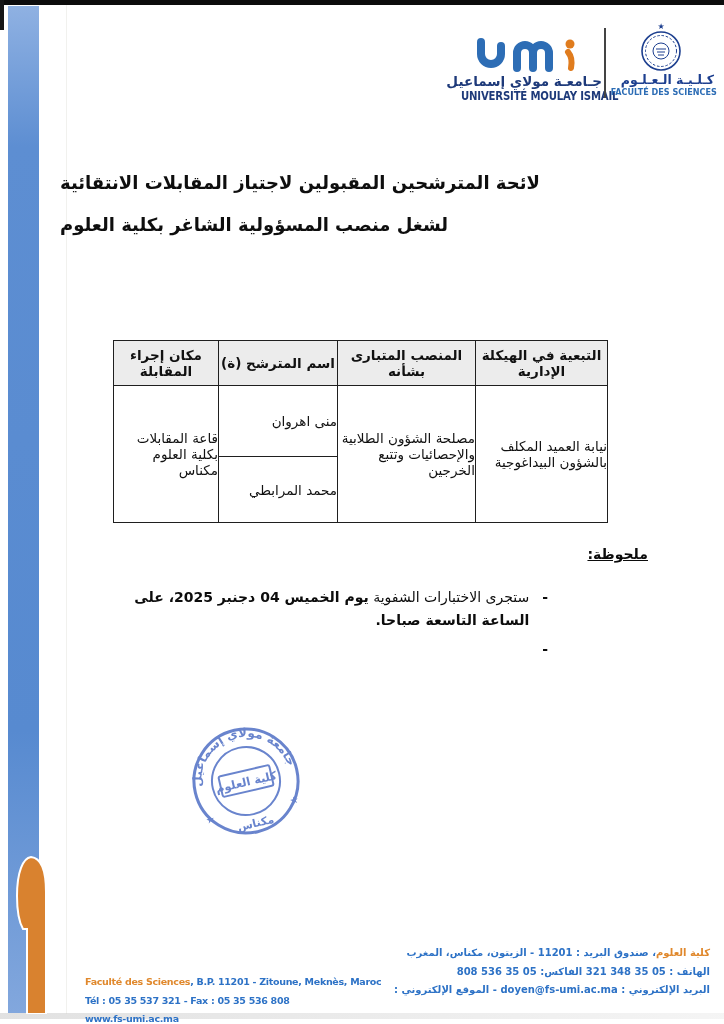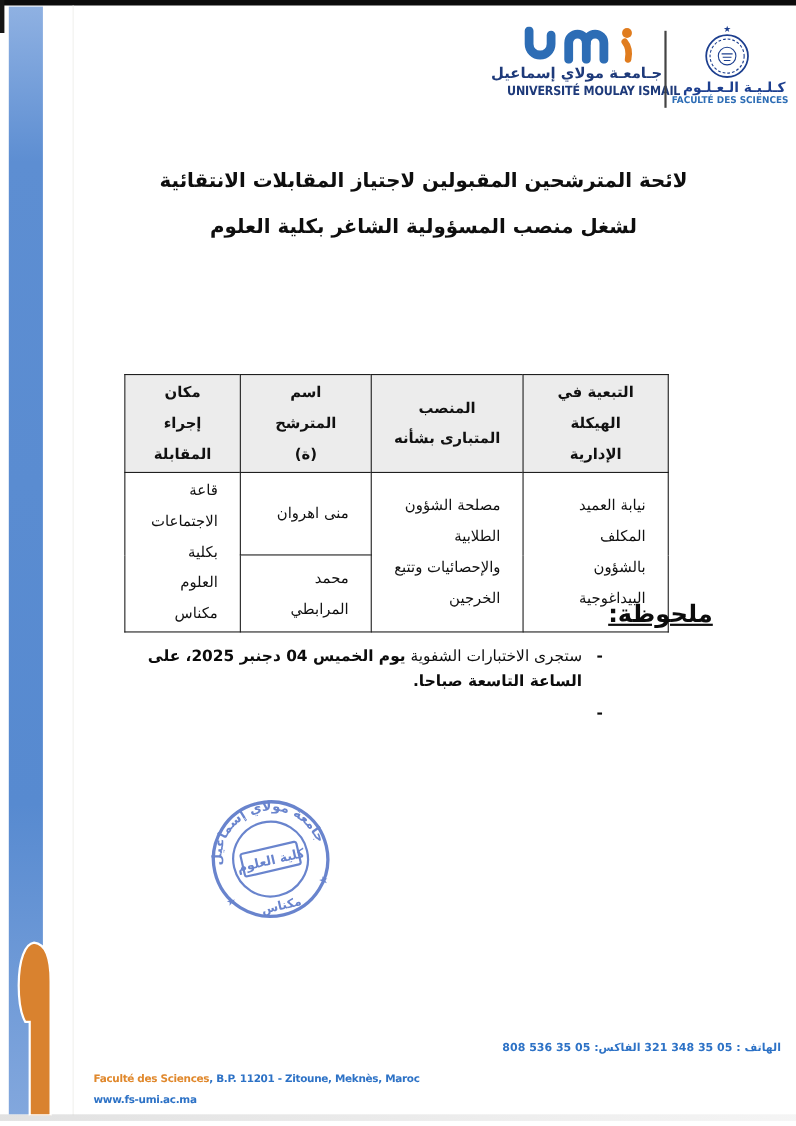--- a/index.html
+++ b/index.html
@@ -11,43 +11,43 @@
   .scan-top{position:absolute;left:0;top:0;width:724px;height:5px;background:#0c0c0c;}
   .scan-corner{position:absolute;left:0;top:0;width:4px;height:30px;background:#161616;}
   .scan-fold{position:absolute;left:66px;top:5px;width:1px;height:1009px;background:#f1f1ee;}
   .bottom-shadow{position:absolute;left:0;top:1013px;width:724px;height:6px;
     background:linear-gradient(90deg,#c9c9c9,#ececec);opacity:.55;}
   
   .side-bar{position:absolute;left:8px;top:6px;width:31px;height:1007px;
     background:linear-gradient(180deg,#8fb1e2 0%,#5d8ed2 14%,#578ad0 72%,#82a7dd 100%);}
   .arch{position:absolute;left:15px;top:852px;}
   
-  .umi-block{position:absolute;left:452px;top:24px;width:150px;text-align:center;}
+  .umi-block{position:absolute;left:452px;top:38px;width:150px;text-align:center;}
   .umi-glyph{display:block;margin:0 auto;}
   .umi-ar{direction:rtl;font-size:13.5px;font-weight:bold;color:#1e3a7a;margin-top:1px;white-space:nowrap;}
   .umi-lat{font-size:11.5px;font-weight:bold;color:#1e3a7a;white-space:nowrap;
     transform:scaleX(.88);transform-origin:center;letter-spacing:-.2px;}
   .header-divider{position:absolute;left:604px;top:28px;width:1.5px;height:70px;background:#444;}
   .fs-block{position:absolute;left:608px;top:20px;width:106px;text-align:center;}
   .fs-ar{direction:rtl;font-size:12.5px;font-weight:bold;color:#1d3f8f;white-space:nowrap;margin-top:-2px;margin-left:47px;}
   .fs-lat{font-size:8.5px;font-weight:bold;color:#2d6db5;white-space:nowrap;
     transform:scaleX(.95);transform-origin:center;}
   
-  .title{position:absolute;left:60px;top:144px;width:650px;text-align:center;direction:rtl;
+  .title{position:absolute;left:60px;top:162px;width:650px;text-align:left;direction:rtl;
     font-size:18px;font-weight:bold;line-height:42px;color:#0e0e0e;}
   
   .doc-table{position:absolute;left:113px;top:340px;border-collapse:collapse;direction:rtl;
     font-size:13.5px;color:#111;}
   .doc-table th,.doc-table td{border:1.6px solid #1f1f1f;vertical-align:middle;
-    padding:2px 20px;line-height:28px;}
+    padding:2px 0;line-height:16px;}
   .doc-table th{background:#ececec;font-weight:bold;height:40px;}
   .row-a td{height:66px;}
   .row-b td{height:61px;}
   
-  .note-heading{position:absolute;right:76px;top:546px;direction:rtl;font-size:22px;
+  .note-heading{position:absolute;right:76px;top:546px;direction:rtl;font-size:14px;
     font-weight:bold;text-decoration:underline;color:#0c0c0c;}
   .note-list{position:absolute;right:176px;top:586px;width:434px;direction:rtl;
     font-size:14px;color:#0c0c0c;}
   .bullet{display:flex;gap:13px;line-height:23px;margin-bottom:6px;}
   .bullet .dash{font-weight:bold;flex:0 0 auto;}
   .b-bold{font-weight:bold;}
   
   .stamp{position:absolute;left:171px;top:706px;opacity:.85;}
   
   .footer-fr{position:absolute;left:85px;top:944px;width:306px;font-size:9.5px;font-weight:bold;
@@ -116,21 +116,21 @@
       <th>المنصب المتبارى بشأنه</th>
       <th>اسم المترشح (ة)</th>
       <th>مكان إجراء المقابلة</th>
     </tr>
   </thead>
   <tbody>
     <tr class="row-a">
       <td rowspan="2">نيابة العميد المكلف بالشؤون البيداغوجية</td>
       <td rowspan="2">مصلحة الشؤون الطلابية والإحصائيات وتتبع الخرجين</td>
       <td>منى اهروان</td>
-      <td rowspan="2">قاعة الاجتماعات بكلية العلوم مكناس</td>
+      <td rowspan="2">قاعة المقابلات بكلية العلوم مكناس</td>
     </tr>
     <tr class="row-b">
       <td>محمد المرابطي</td>
     </tr>
   </tbody>
 </table>
 
 <div class="note-heading">ملحوظة:</div>
 <div class="note-list">
   <div class="bullet">
@@ -153,20 +153,23 @@
     <rect x="49" y="64.5" width="52" height="21" rx="2" stroke="#4f6fc5" stroke-width="2" fill="rgba(255,255,255,0.85)"></rect>
     <text x="75" y="80" font-size="11.5" font-weight="bold" fill="#4f6fc5" text-anchor="middle">كلية العلوم</text>
     <text x="75" y="122" font-size="11" font-weight="bold" fill="#4f6fc5" text-anchor="middle">مكناس</text>
     <text x="27" y="108" font-size="10" fill="#4f6fc5">★</text>
     <text x="113" y="108" font-size="10" fill="#4f6fc5">★</text>
   </g>
 </svg>
 
 <div class="footer-fr">
   <div><span class="org-orange">Faculté des Sciences</span><span>, B.P. 11201 - Zitoune, Meknès, Maroc</span></div>
+  <div>Tél : 05 35 537 321 - Fax : 05 35 536 808</div>
   <div class="f-split">
     <span>www.fs-umi.ac.ma</span>
   </div>
 </div>
 
 <div class="footer-ar">
+  <div><span class="org-orange">كلية العلوم</span><span>، صندوق البريد : 11201 - الزيتون، مكناس، المغرب</span></div>
   <div>الهاتف : 05 35 348 321 الفاكس: 05 35 536 808</div>
+  <div>البريد الإلكتروني : doyen@fs-umi.ac.ma - الموقع الإلكتروني :</div>
 </div>
 
 </body></html>

